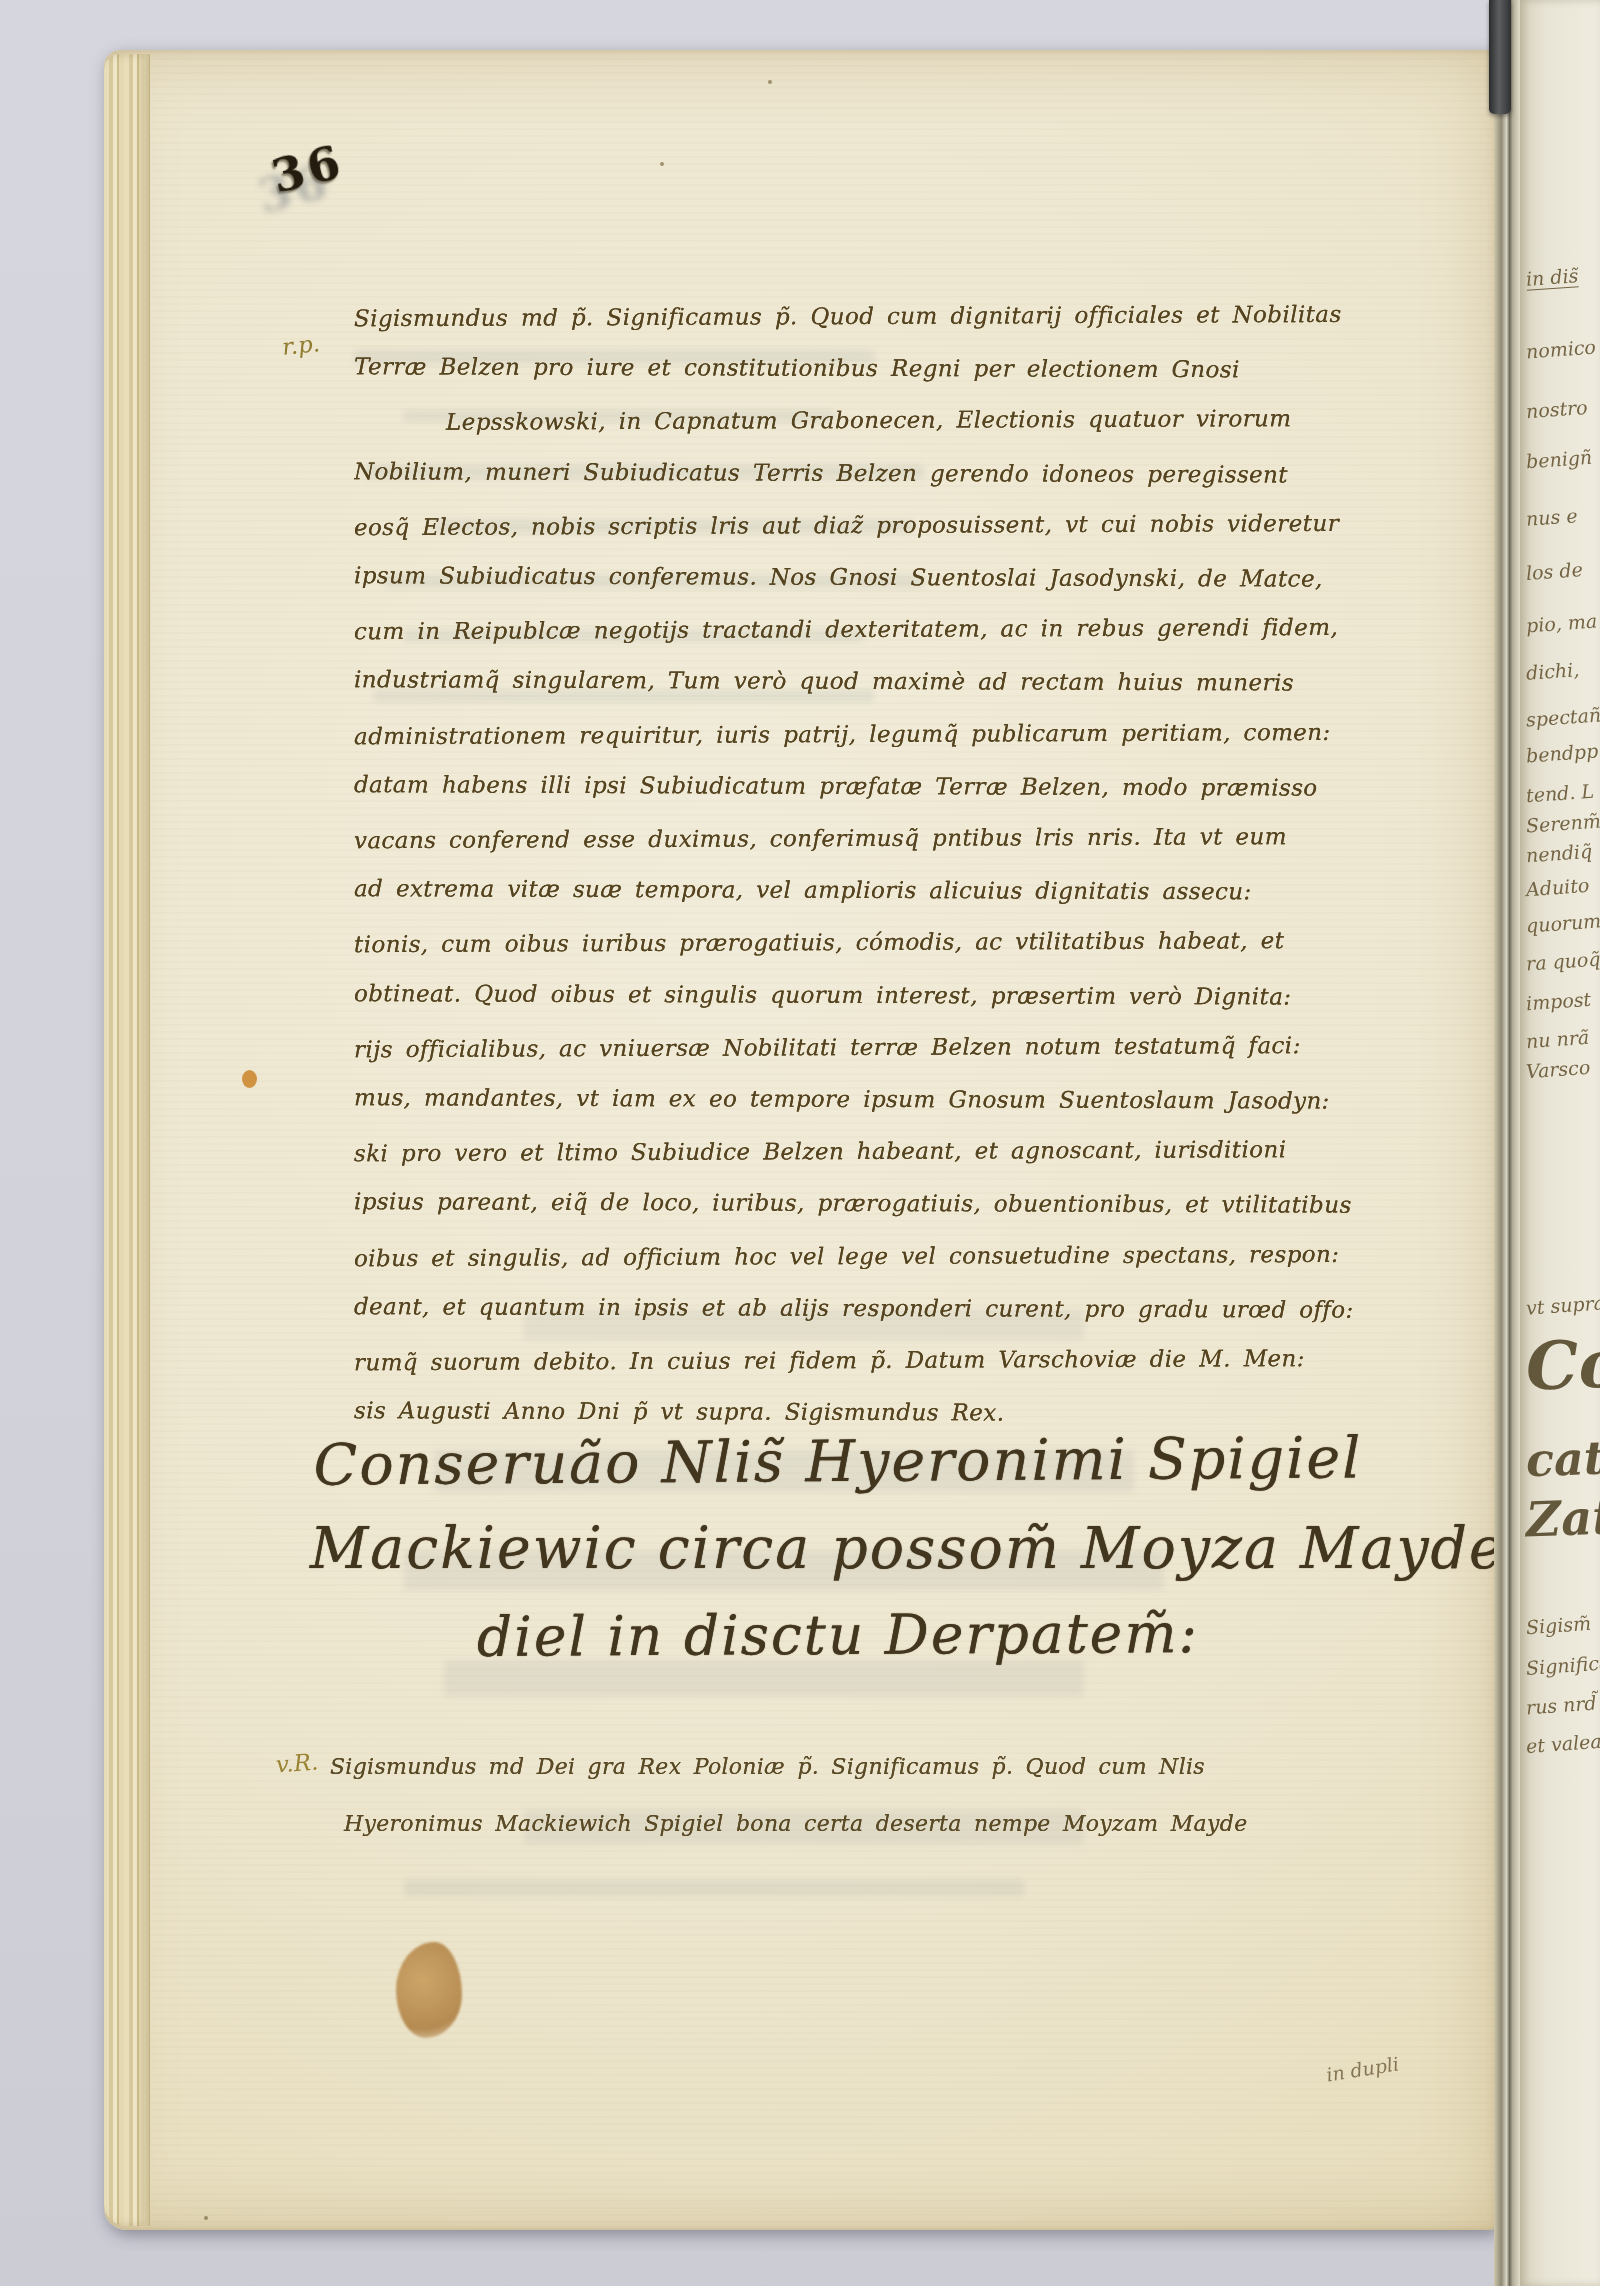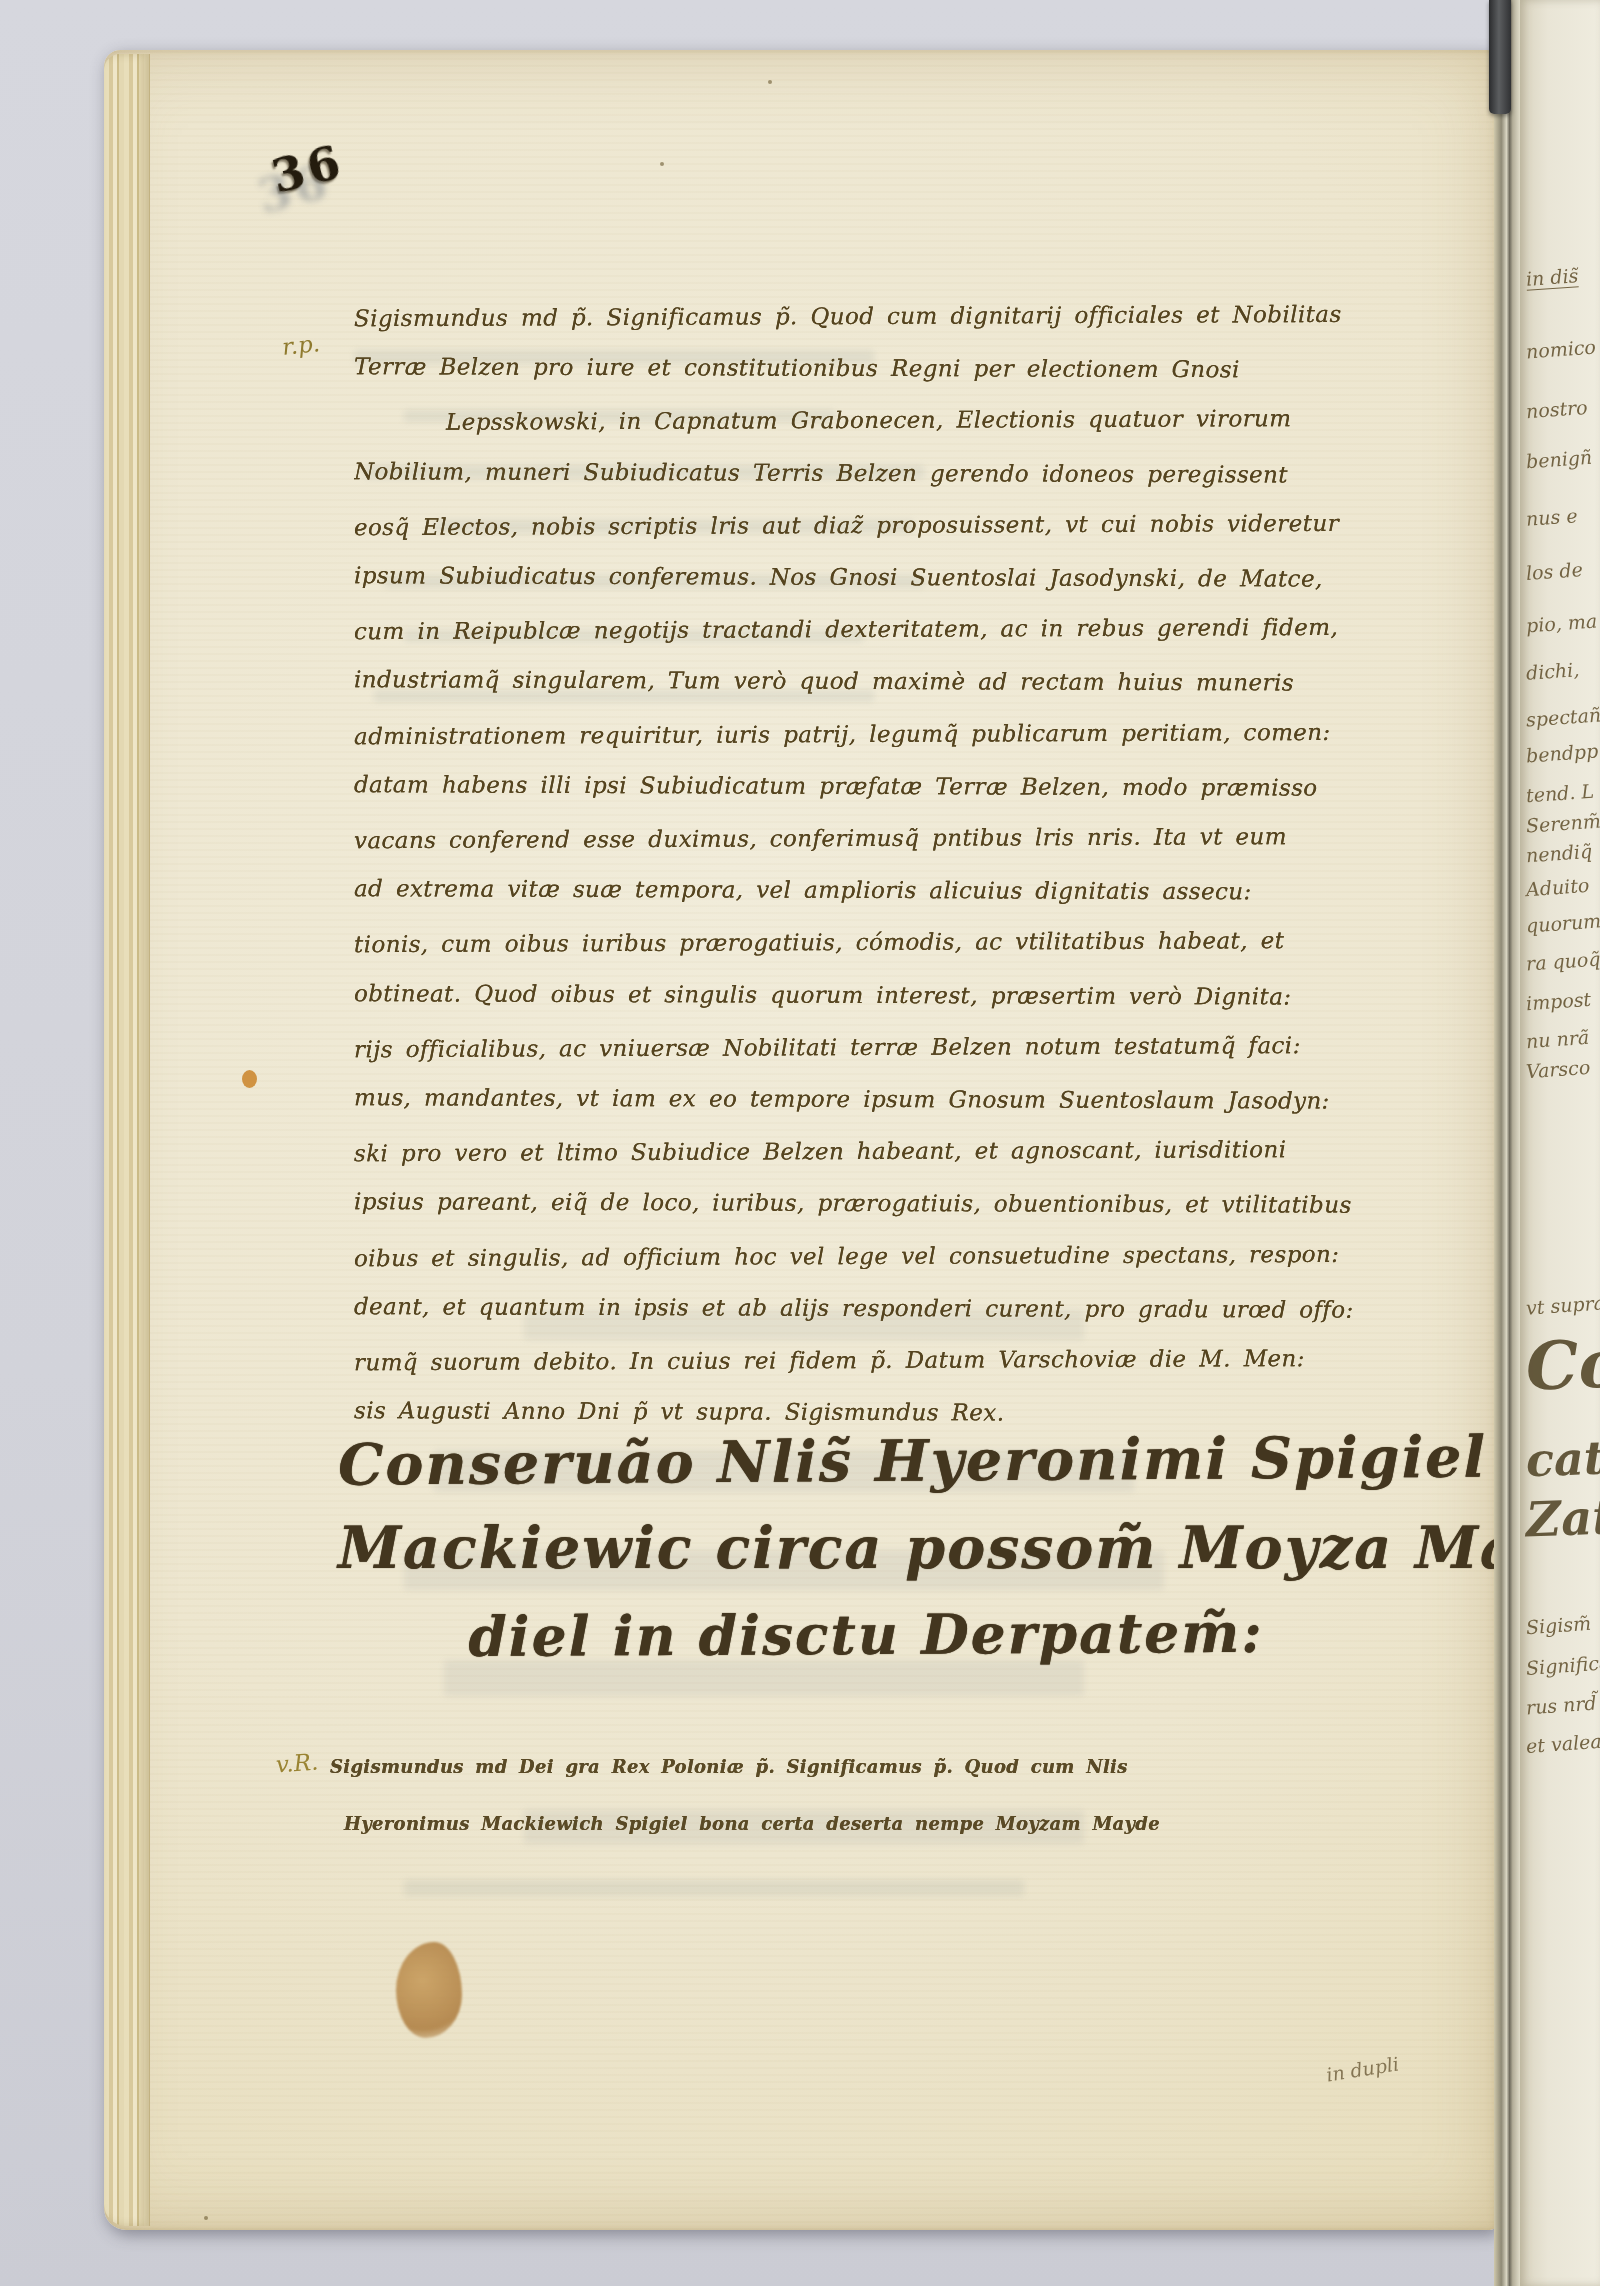--- a/index.html
+++ b/index.html
@@ -17,25 +17,25 @@
   .corner-curl{position:absolute;left:2px;bottom:2px;width:70px;height:150px;border-radius:0 0 0 22px;
     background:linear-gradient(135deg,#e0d3a6,#ecd fb0 60%, rgba(0,0,0,0));opacity:.7;filter:blur(1px);}
 
   
   .ms-line{white-space:nowrap;overflow:hidden;font-style:italic;color:#55441f;
     text-shadow:0 0 .5px #55441f; }
   .doc1{position:absolute;left:226px;top:240px;width:1030px;font-size:23px;line-height:52.2px;letter-spacing:.4px;word-spacing:5px;margin-left:24px;}
   .doc1 .ms-line:nth-child(odd){transform:rotate(-.25deg);}
   .doc1 .ms-line:nth-child(even){transform:rotate(.2deg);}
   .doc1 .ms-line:nth-child(3){text-indent:92px;}
-  .doc2{position:absolute;left:226px;top:1688px;width:1040px;font-size:18px;line-height:57px;letter-spacing:.3px;word-spacing:5px;color:#5a4a26;font-weight:bold;}
+  .doc2{position:absolute;left:226px;top:1688px;width:1040px;font-size:22px;line-height:57px;letter-spacing:.3px;word-spacing:5px;color:#5a4a26;}
   .doc2 .ms-line{color:#5a4a26;text-shadow:0 0 .4px #5a4a26;}
   .doc2 .ms-line:nth-child(2){text-indent:14px;}
 
-  .heading{position:absolute;left:206px;top:1368px;width:1056px;text-align:center;font-style:italic;font-weight:bold;color:#43361f;margin-left:28px;}
+  .heading{position:absolute;left:206px;top:1368px;width:1056px;text-align:center;font-style:italic;font-weight:normal;color:#43361f;}
   .heading .h-line{white-space:nowrap;text-shadow:0 0 1px #43361f;}
   .heading .h-line:nth-child(1){font-size:57px;line-height:86px;letter-spacing:2px;transform:rotate(-.4deg);}
   .heading .h-line:nth-child(2){font-size:57px;line-height:88px;letter-spacing:2px;}
   .heading .h-line:nth-child(3){font-size:55px;line-height:86px;letter-spacing:2px;transform:rotate(-.3deg);}
 
   .note{position:absolute;font-style:italic;font-size:23px;}
   .note-top{left:178px;top:282px;color:#8f7a2e;transform:rotate(-6deg);}
   .note-bottom{left:172px;top:1700px;color:#9a8433;transform:rotate(-4deg);}
   .corner-note{position:absolute;left:1222px;top:2008px;font-style:italic;font-size:19px;color:#7a6a48;transform:rotate(-9deg);opacity:.9;}
 

